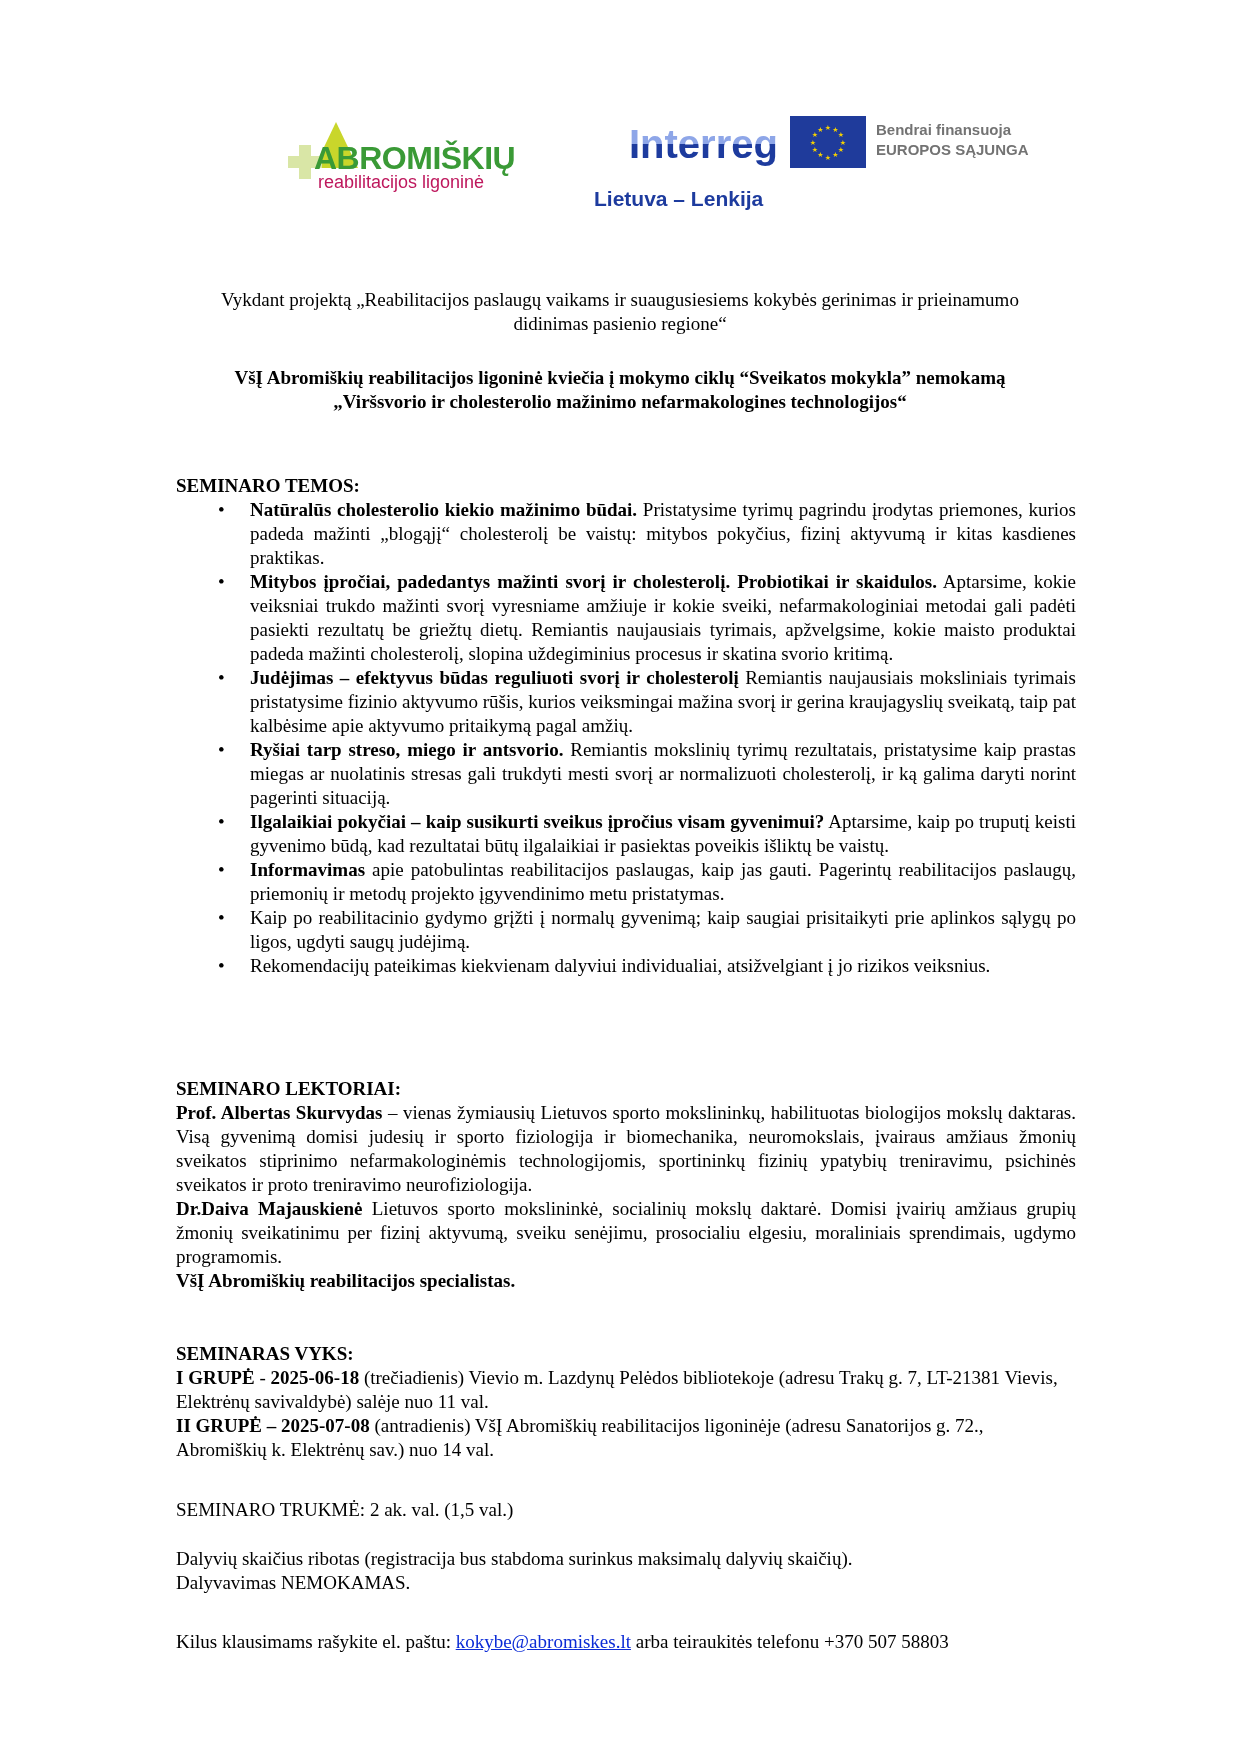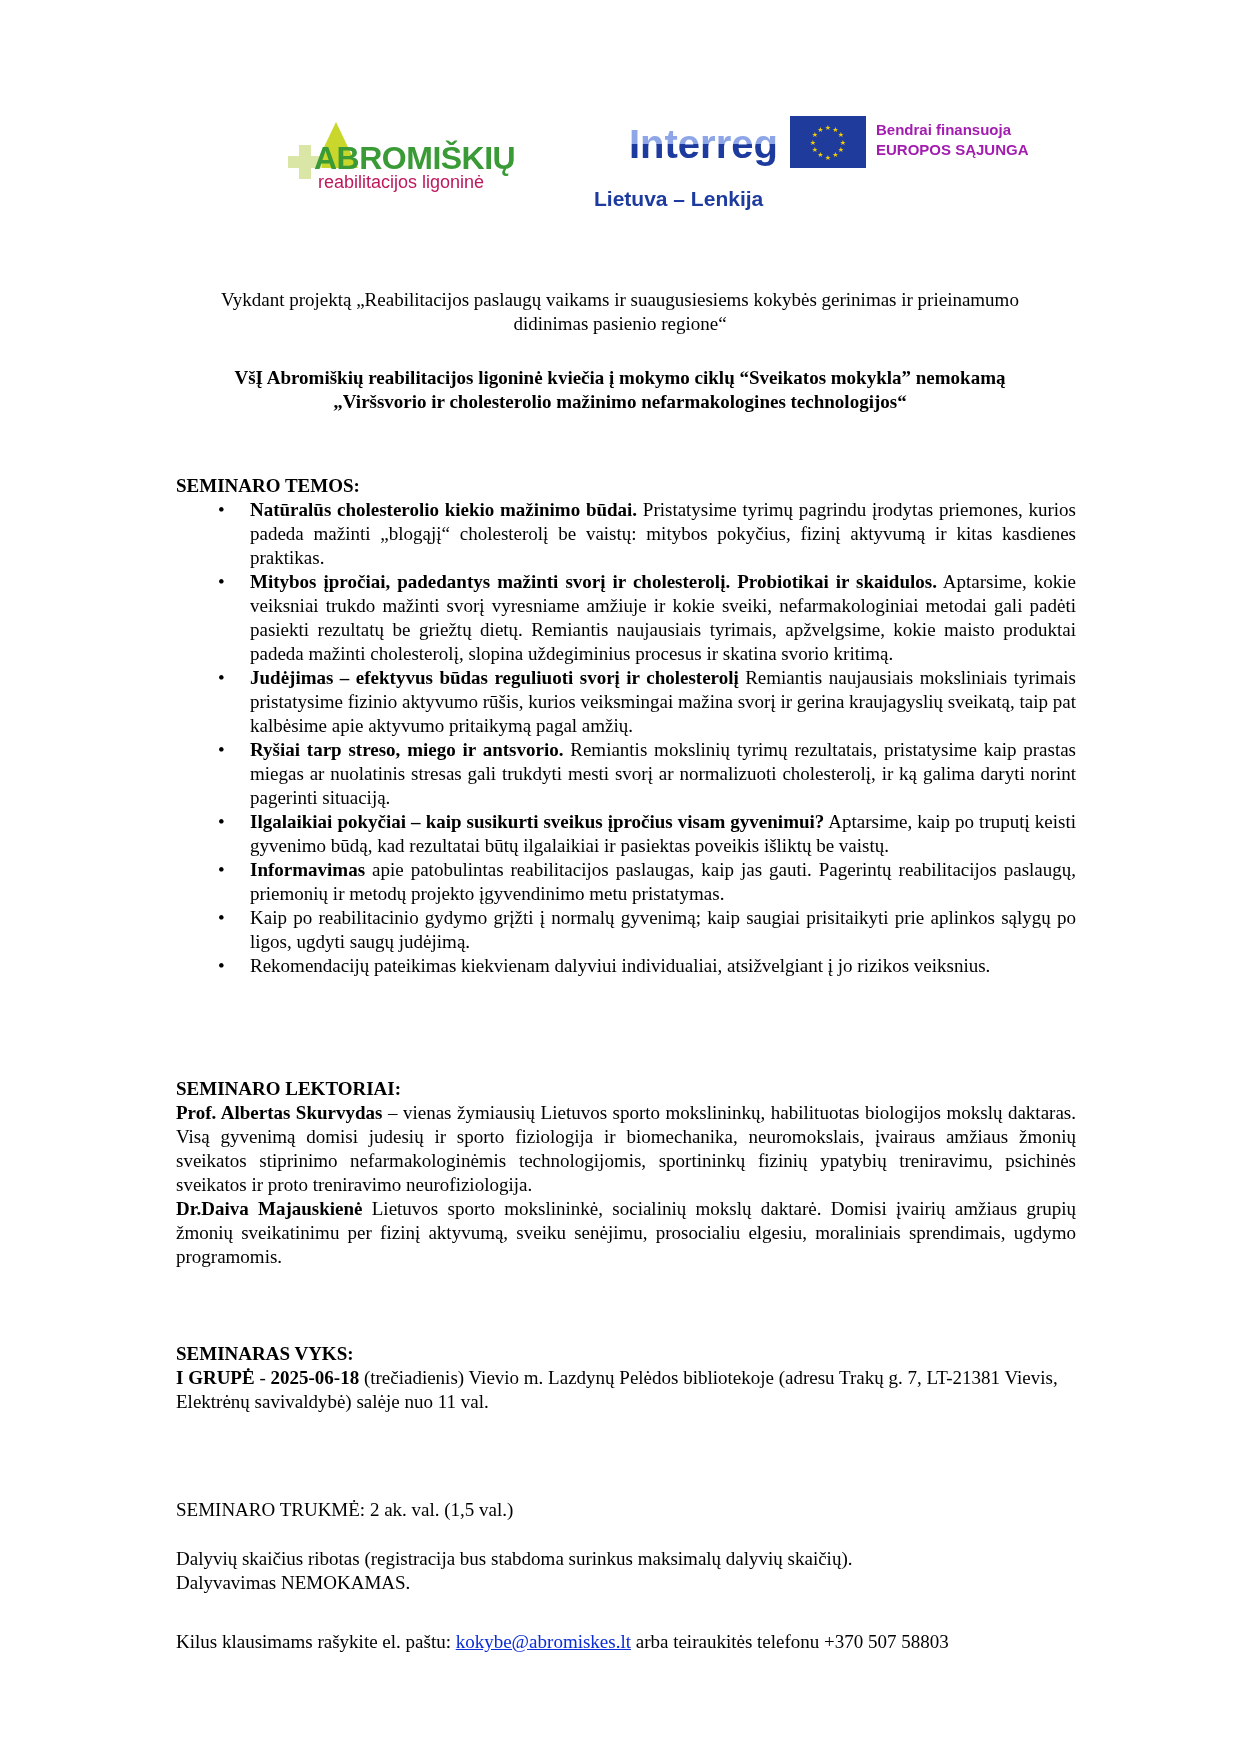--- a/index.html
+++ b/index.html
@@ -23,21 +23,21 @@
                      font-weight: bold; font-size: 40px; line-height: 44px; white-space: nowrap; }
     .interreg-wrap .top { top: 0; color: #8ea6e8; clip-path: inset(0 0 50% 0); }
     .interreg-wrap .bot { top: 0; color: #1d3b9e; clip-path: inset(50% 0 0 0); }
 
     .interreg-region { position: absolute; left: 594px; top: 187px; font-family: "Liberation Sans", sans-serif;
                        font-weight: bold; font-size: 21px; color: #1d3b9e; }
 
     .eu-flag { position: absolute; left: 790px; top: 116px; width: 76px; height: 52px; background: #1f3b9b; }
     .eu-flag svg { position: absolute; left: 0; top: 0; }
     .eu-text { position: absolute; left: 876px; top: 120px; font-family: "Liberation Sans", sans-serif;
-               font-weight: bold; font-size: 15px; color: #a21caf; line-height: 20px; }
+               font-weight: bold; font-size: 15px; color: #737373; line-height: 20px; }
 
     
     .intro { position: absolute; left: 170px; top: 288px; width: 900px; text-align: center;
              font-size: 19px; line-height: 24px; }
     .invite { position: absolute; left: 170px; top: 366px; width: 900px; text-align: center;
               font-size: 19px; line-height: 24px; font-weight: bold; }
     .section { position: absolute; left: 176px; width: 900px; font-size: 19px; line-height: 24px; }
     .section .h { font-weight: bold; }
     ul.topics { list-style: none; margin: 0; padding: 0; }
     ul.topics li { position: relative; padding-left: 74px; text-align: justify; }
@@ -107,25 +107,27 @@
       <li><span class="bul">•</span><b>Informavimas</b><span> apie patobulintas reabilitacijos paslaugas, kaip jas gauti. Pagerintų reabilitacijos paslaugų, priemonių ir metodų projekto įgyvendinimo metu pristatymas.</span></li>
       <li><span class="bul">•</span><b></b><span>Kaip po reabilitacinio gydymo grįžti į normalų gyvenimą; kaip saugiai prisitaikyti prie aplinkos sąlygų po ligos, ugdyti saugų judėjimą.</span></li>
       <li><span class="bul">•</span><b></b><span>Rekomendacijų pateikimas kiekvienam dalyviui individualiai, atsižvelgiant į jo rizikos veiksnius.</span></li>
     </ul>
   </div>
 
   <div class="section just" style="top:1077px;">
     <div class="h">SEMINARO LEKTORIAI:</div>
     <div><b>Prof. Albertas Skurvydas</b><span> – vienas žymiausių Lietuvos sporto mokslininkų, habilituotas biologijos mokslų daktaras. Visą gyvenimą domisi judesių ir sporto fiziologija ir biomechanika, neuromokslais, įvairaus amžiaus žmonių sveikatos stiprinimo nefarmakologinėmis technologijomis, sportininkų fizinių ypatybių treniravimu, psichinės sveikatos ir proto treniravimo neurofiziologija.</span></div>
     <div><b>Dr.Daiva Majauskienė</b><span> Lietuvos sporto mokslininkė, socialinių mokslų daktarė. Domisi įvairių amžiaus grupių žmonių sveikatinimu per fizinį aktyvumą, sveiku senėjimu, prosocialiu elgesiu, moraliniais sprendimais, ugdymo programomis.</span></div>
+    <div class="h">VšĮ Abromiškių reabilitacijos specialistas.</div>
   </div>
 
   <div class="section" style="top:1342px;">
     <div class="h">SEMINARAS VYKS:</div>
     <div><b>I GRUPĖ</b><span> - </span><b>2025-06-18</b><span> (trečiadienis) Vievio m. Lazdynų Pelėdos bibliotekoje (adresu Trakų g. 7, LT-21381 Vievis, Elektrėnų savivaldybė) salėje nuo 11 val.</span></div>
+    <div><b>II GRUPĖ</b><b> – </b><b>2025-07-08</b><span> (antradienis) VšĮ Abromiškių reabilitacijos ligoninėje (adresu Sanatorijos g. 72., Abromiškių k.  Elektrėnų sav.)  nuo 14 val.</span></div>
   </div>
 
   <div class="section h" style="top:1498px;">
     <span>SEMINARO TRUKMĖ</span><span>: 2 ak. val. (1,5 val.)</span>
   </div>
 
   <div class="section h" style="top:1547px;">
     <div>Dalyvių skaičius ribotas (registracija bus stabdoma surinkus maksimalų dalyvių skaičių).</div>
     <div>Dalyvavimas NEMOKAMAS.</div>
   </div>

